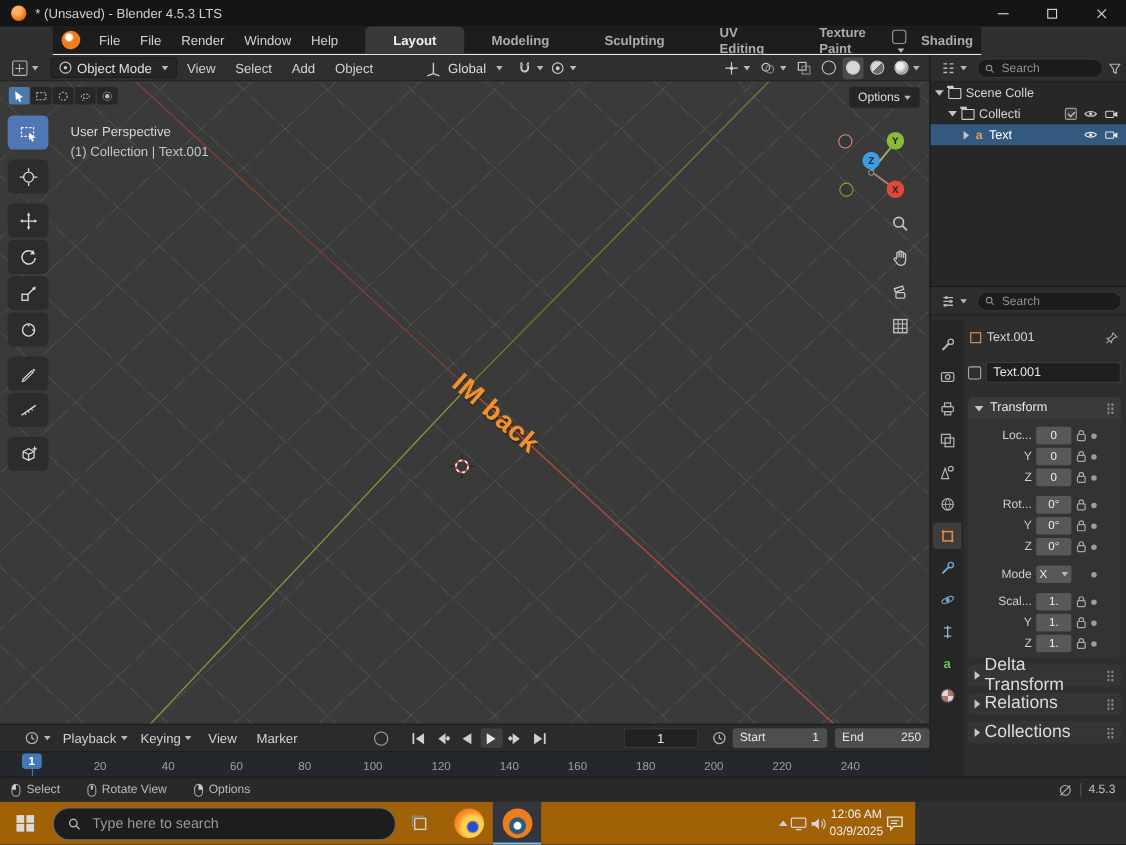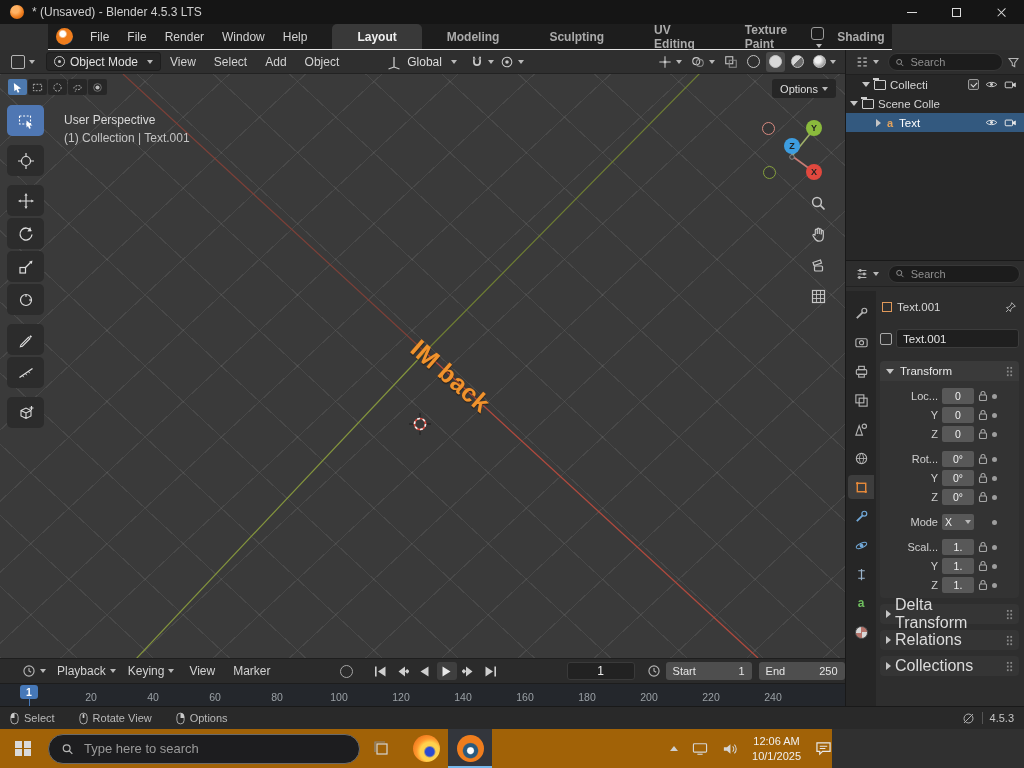--- a/index.html
+++ b/index.html
@@ -157,21 +157,21 @@
   .tk-start { width:46px;height:100%;display:flex;align-items:center;justify-content:center; }
   .win-logo { display:grid;grid-template-columns:7px 7px;grid-template-rows:7px 7px;gap:1.5px; }
   .win-logo i { background:#dadada; }
   .tk-search { width:312px;height:30px;background:#1d1d1f;border:1px solid #6a6a6a;border-radius:16px;display:flex;align-items:center;gap:8px;padding:0 12px;margin-left:2px; }
   .tk-search input { background:transparent;border:none;outline:none;color:#cfcfcf;font-size:13px;width:100%;font-family:"Liberation Sans",sans-serif; }
   .tk-search input::placeholder { color:#9a9a9a; }
   .tk-btn { width:44px;height:100%;display:flex;align-items:center;justify-content:center; }
   .tk-btn.active-app { background:#33363c;box-shadow:inset 0 -2px 0 #76b9ed; }
   .ff-icon { width:27px;height:27px;border-radius:50%;background:radial-gradient(circle at 62% 62%, #2b4bd0 0 18%, #ffd24d 26% 40%, #ff9a2e 55%, #e3560e 100%); }
   .bl-icon { width:27px;height:27px;border-radius:50%;background:radial-gradient(circle at 50% 58%, #fff 0 14%, #2a5a7e 20% 34%, #ef7d1d 40% 100%); }
-  .tray { margin-left:auto;display:flex;align-items:center;gap:14px;height:100%; }
+  .tray { margin-left:auto;display:flex;align-items:center;gap:2px;padding-right:10px;height:100%; }
   .tk-clock { text-align:center;color:#f0f0f0;font-size:11px;line-height:1.3; }
 </style>
 </head>
 <body>
 
 <div class="app">
 
   <div class="titlebar">
     <div class="tb-appicon"></div>
     <span class="tb-title">* (Unsaved) - Blender 4.5.3 LTS</span>
@@ -463,40 +463,40 @@
             <circle cx="7" cy="7" r="4.2" fill="none" stroke="#8f8f8f" stroke-width="1.6"></circle>
             <line x1="10.2" y1="10.2" x2="14" y2="14" stroke="#8f8f8f" stroke-width="1.6"></line>
           </svg>
         <input placeholder="Search" style="">
       </div>
       <svg width="13" height="13" viewBox="0 0 16 16">
           <path d="M2.5 3 H13.5 L9.5 8.5 V13 L6.5 11.5 V8.5 Z" fill="none" stroke="#b5b5b5" stroke-width="1.3"></path>
         </svg>
     </div>
     <div class="ol-body">
+      <div class="ol-row">
+        <i class="tri-down"></i>
+        <i class="ic-collection"></i>
+        <span>Scene Colle</span>
+      </div>
       <div class="ol-row" style="padding-left:16px">
         <i class="tri-down"></i>
         <i class="ic-collection"></i>
         <span>Collecti</span>
         <div class="ol-icons">
           <i class="ic-check"></i>
           <svg width="13" height="13" viewBox="0 0 16 16">
               <path d="M1.5 8 C4 4.5 12 4.5 14.5 8 C12 11.5 4 11.5 1.5 8 Z" fill="none" stroke="#cfcfcf" stroke-width="1.2"></path>
               <circle cx="8" cy="8" r="1.8" fill="#cfcfcf"></circle>
             </svg>
           <svg width="13" height="13" viewBox="0 0 16 16">
               <rect x="1.5" y="5" width="9" height="7" rx="1" fill="none" stroke="#cfcfcf" stroke-width="1.2"></rect>
               <path d="M10.5 7.5 L14.5 5.5 V11.5 L10.5 9.5 Z" fill="#cfcfcf"></path>
             </svg>
         </div>
-      </div>
-      <div class="ol-row">
-        <i class="tri-down"></i>
-        <i class="ic-collection"></i>
-        <span>Scene Colle</span>
       </div>
       <div class="ol-row sel" style="padding-left:30px">
         <i class="tri-right"></i>
         <span class="ic-font">a</span>
         <span>Text</span>
         <div class="ol-icons">
           <svg width="13" height="13" viewBox="0 0 16 16">
               <path d="M1.5 8 C4 4.5 12 4.5 14.5 8 C12 11.5 4 11.5 1.5 8 Z" fill="none" stroke="#e8e8e8" stroke-width="1.2"></path>
               <circle cx="8" cy="8" r="1.8" fill="#e8e8e8"></circle>
             </svg>
@@ -907,21 +907,21 @@
       <svg width="16" height="14" viewBox="0 0 18 16">
           <rect x="1.5" y="2" width="15" height="9.5" rx="1" fill="none" stroke="#d5d5d5" stroke-width="1.3"></rect>
           <line x1="6" y1="14" x2="12" y2="14" stroke="#d5d5d5" stroke-width="1.3"></line>
         </svg>
       <svg width="16" height="14" viewBox="0 0 18 16">
           <path d="M2 6 H5.5 L9.5 2.5 V13.5 L5.5 10 H2 Z" fill="#d5d5d5"></path>
           <path d="M12 5 a4 4 0 0 1 0 6 M14 3 a7 7 0 0 1 0 10" fill="none" stroke="#d5d5d5" stroke-width="1.2"></path>
         </svg>
       <div class="tk-clock">
         <div>12:06 AM</div>
-        <div>10/1/2025</div>
+        <div>03/9/2025</div>
       </div>
       <svg width="17" height="15" viewBox="0 0 18 16">
           <path d="M2 2 H16 V11 H8 L5 14 V11 H2 Z" fill="none" stroke="#e8e8e8" stroke-width="1.3"></path>
           <path d="M5 5.5 h8 M5 8 h6" stroke="#e8e8e8" stroke-width="1.1"></path>
         </svg>
     </div>
   </div>
 
 </div>
 

